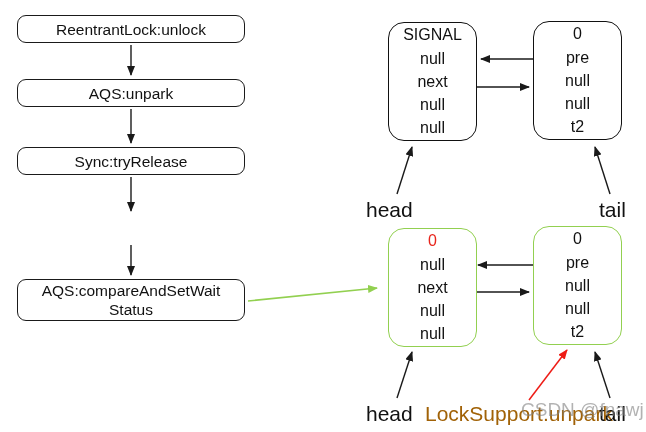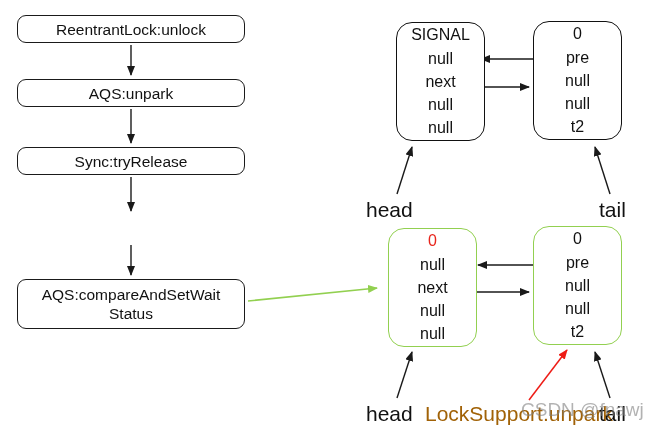--- a/index.html
+++ b/index.html
@@ -32,21 +32,21 @@
     display: flex;
     align-items: center;
     justify-content: center;
     font-size: 15.5px;
     color: #111111;
     text-align: center;
     white-space: pre-line;
     line-height: 19px;
     box-sizing: border-box;
   }
-  .flow-box.tall { height: 50px; }
+  .flow-box.tall { height: 42px; }
   .node {
     position: absolute;
     width: 89px;
     height: 119px;
     border-radius: 16px;
     background: #ffffff;
     box-sizing: border-box;
     display: flex;
     flex-direction: column;
     justify-content: center;
@@ -118,21 +118,21 @@
 
     <line x1="529" y1="400" x2="567" y2="350" stroke="#ee1c16" stroke-width="1.5" marker-end="url(#ah-red)"></line>
   </svg>
 
   <div class="flow-box" style="top:15px">ReentrantLock:unlock</div>
   <div class="flow-box" style="top:79px">AQS:unpark</div>
   <div class="flow-box" style="top:147px">Sync:tryRelease</div>
   <div class="flow-box tall" style="top:279px">AQS:compareAndSetWait
 Status</div>
 
-  <div class="node black" style="left:396px; top:22px">
+  <div class="node black" style="left:388px; top:22px">
     <div class="row">SIGNAL</div>
     <div class="row">null</div>
     <div class="row">next</div>
     <div class="row">null</div>
     <div class="row">null</div>
   </div>
 
   <div class="node black" style="left:533px; top:21px">
     <div class="row">0</div>
     <div class="row">pre</div>

